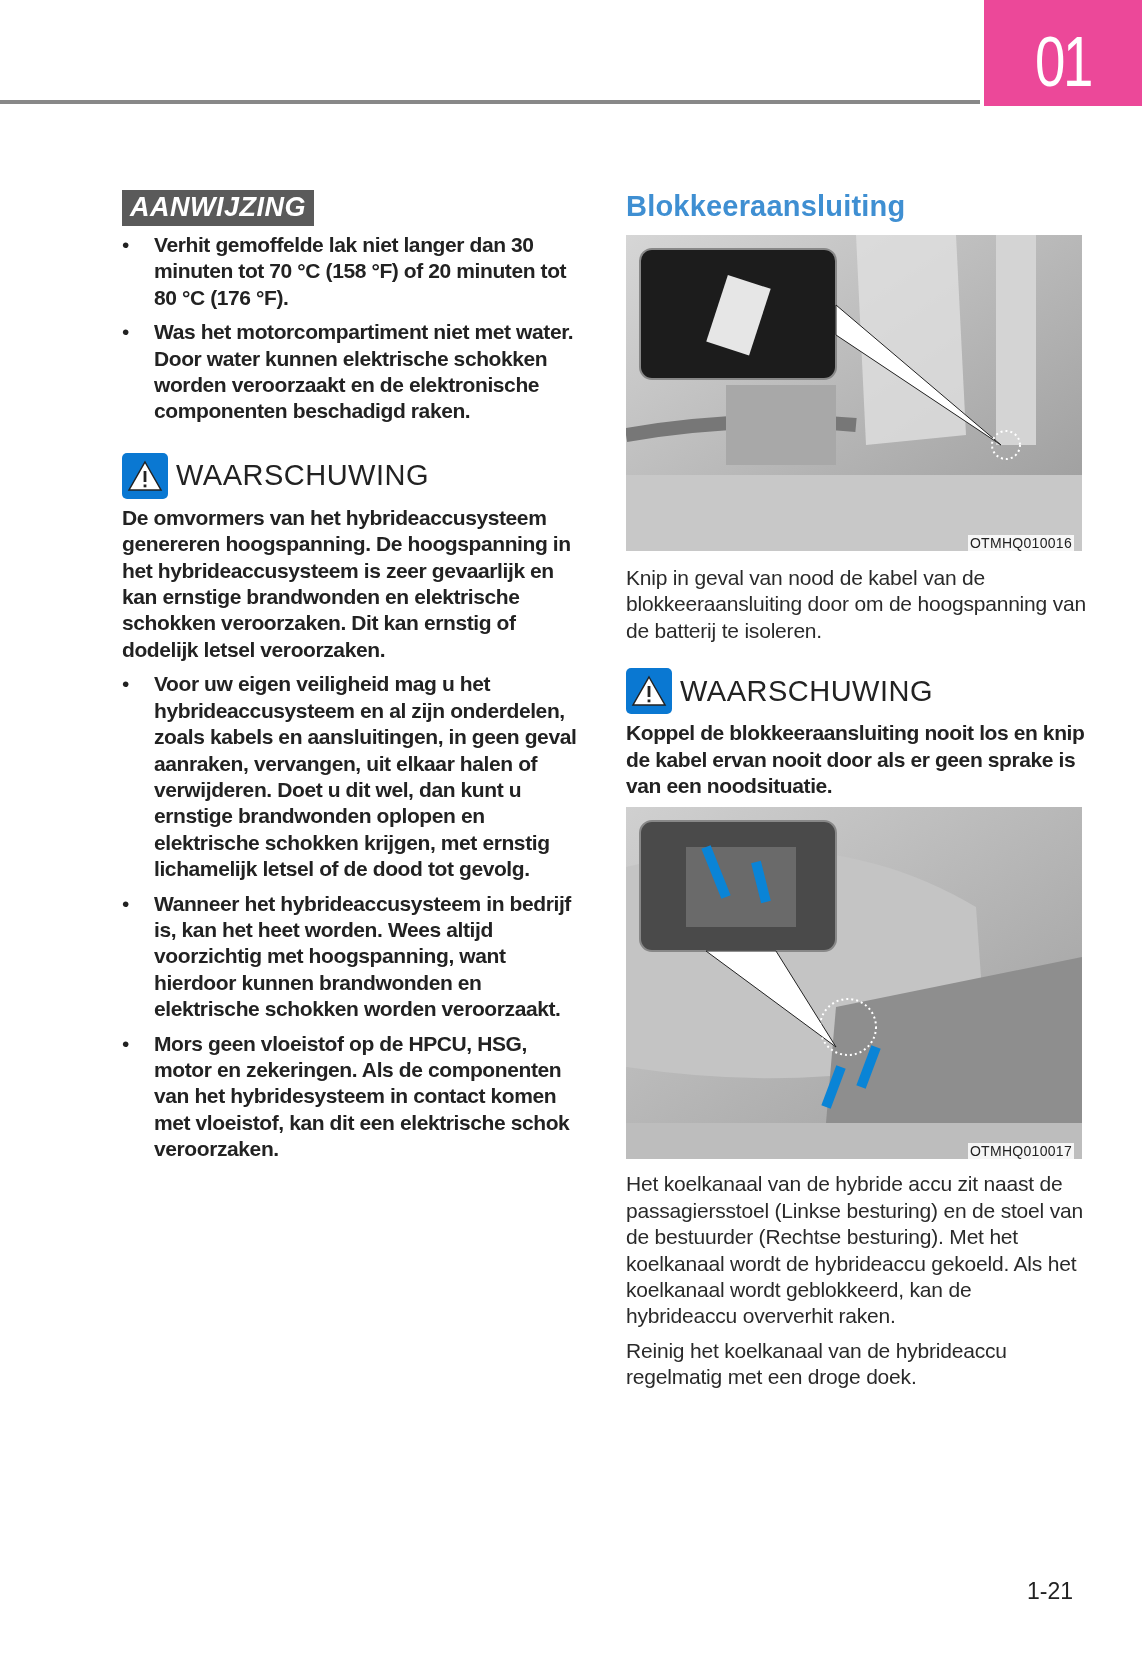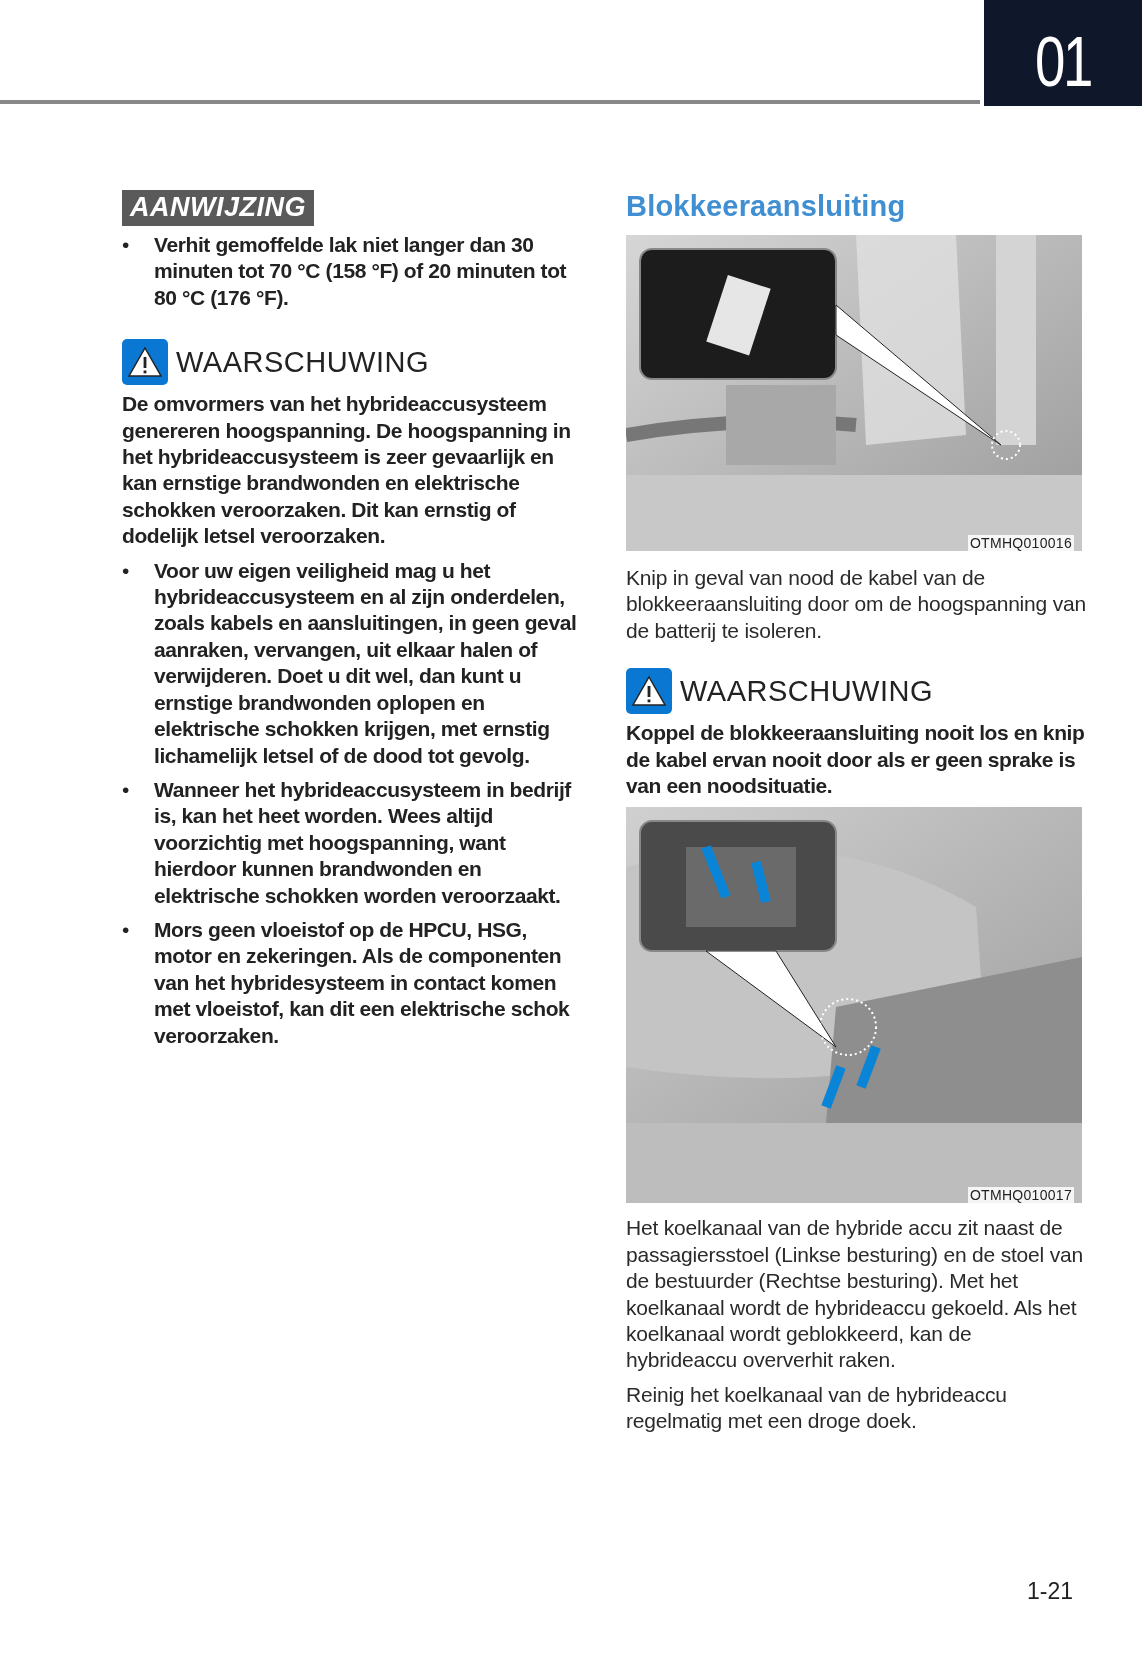--- a/index.html
+++ b/index.html
@@ -1,20 +1,20 @@
 <!DOCTYPE html>
 <html><head>
   <meta charset="utf-8">
   <style>
     * { box-sizing: border-box; margin: 0; padding: 0; }
     html, body { width: 1142px; height: 1654px; background: #ffffff; overflow: hidden; }
     body { position: relative; font-family: "Liberation Sans", "DejaVu Sans", sans-serif; color: #222222; }
 
     .top-rule { position: absolute; left: 0; top: 100px; width: 980px; height: 4px; background: #888888; }
-    .chapter-tab-wrap { position: absolute; left: 984px; top: 0; width: 158px; height: 106px; background: #0f172a; }
+    .chapter-tab-wrap { position: absolute; left: 984px; top: 0; width: 158px; height: 106px; background: #ec4899; }
     .chapter-tab-wrap span { position: absolute; left: 0; right: 0; top: 22px; text-align: center; color: #fff; font-size: 70px; font-weight: 400; letter-spacing: -3px; transform: scaleX(0.78); }
 
     .col { position: absolute; }
     .col-left { left: 122px; top: 190px; width: 460px; }
     .col-right { left: 626px; top: 190px; width: 460px; }
 
     .note-badge { display: inline-block; background: #5a5a5a; color: #ffffff; font-style: italic; font-weight: 700;
       font-size: 27px; padding: 2px 8px 3px 8px; letter-spacing: 0.5px; margin-bottom: 6px; }
 
     ul.bullets { list-style: none; }
@@ -38,20 +38,21 @@
 
 <div class="top-rule"></div>
 <div class="chapter-tab-wrap">
   <span>01</span>
 </div>
 
 <div class="col col-left">
   <div class="note-badge">AANWIJZING</div>
   <ul class="bullets">
     <li>Verhit gemoffelde lak niet langer dan 30 minuten tot 70 °C (158 °F) of 20 minuten tot 80 °C (176 °F).</li>
+    <li>Was het motorcompartiment niet met water. Door water kunnen elektrische schokken worden veroorzaakt en de elektronische componenten beschadigd raken.</li>
   </ul>
 
   <div class="warn-head">
     <span class="warn-icon">
       <svg width="36" height="32" viewBox="0 0 36 32">
           <path d="M18 2 L34 30 L2 30 Z" fill="#ffffff" stroke="#222" stroke-width="1.5"></path>
           <rect x="16.6" y="11" width="2.8" height="11" fill="#222"></rect>
           <rect x="16.6" y="24.5" width="2.8" height="2.8" fill="#222"></rect>
         </svg>
     </span>
@@ -95,21 +96,21 @@
       <svg width="36" height="32" viewBox="0 0 36 32">
           <path d="M18 2 L34 30 L2 30 Z" fill="#ffffff" stroke="#222" stroke-width="1.5"></path>
           <rect x="16.6" y="11" width="2.8" height="11" fill="#222"></rect>
           <rect x="16.6" y="24.5" width="2.8" height="2.8" fill="#222"></rect>
         </svg>
     </span>
     <span class="warn-title">WAARSCHUWING</span>
   </div>
   <p class="warn-body">Koppel de blokkeeraansluiting nooit los en knip de kabel ervan nooit door als er geen sprake is van een noodsituatie.</p>
 
-  <div class="figure" style="height:396px;">
+  <div class="figure" style="height:352px;">
     <svg width="456" height="316" viewBox="0 0 456 316">
       <defs>
           <linearGradient id="g2" x1="0" y1="0" x2="1" y2="1">
             <stop offset="0" stop-color="#d0d0d0"></stop>
             <stop offset="1" stop-color="#9e9e9e"></stop>
           </linearGradient>
         </defs>
       <rect width="456" height="316" fill="url(#g2)"></rect>
       <path d="M0 60 Q200 10 350 100 L360 240 Q200 290 0 260 Z" fill="#c4c4c4"></path>
       <path d="M210 200 L456 150 L456 316 L200 316 Z" fill="#8e8e8e"></path>

